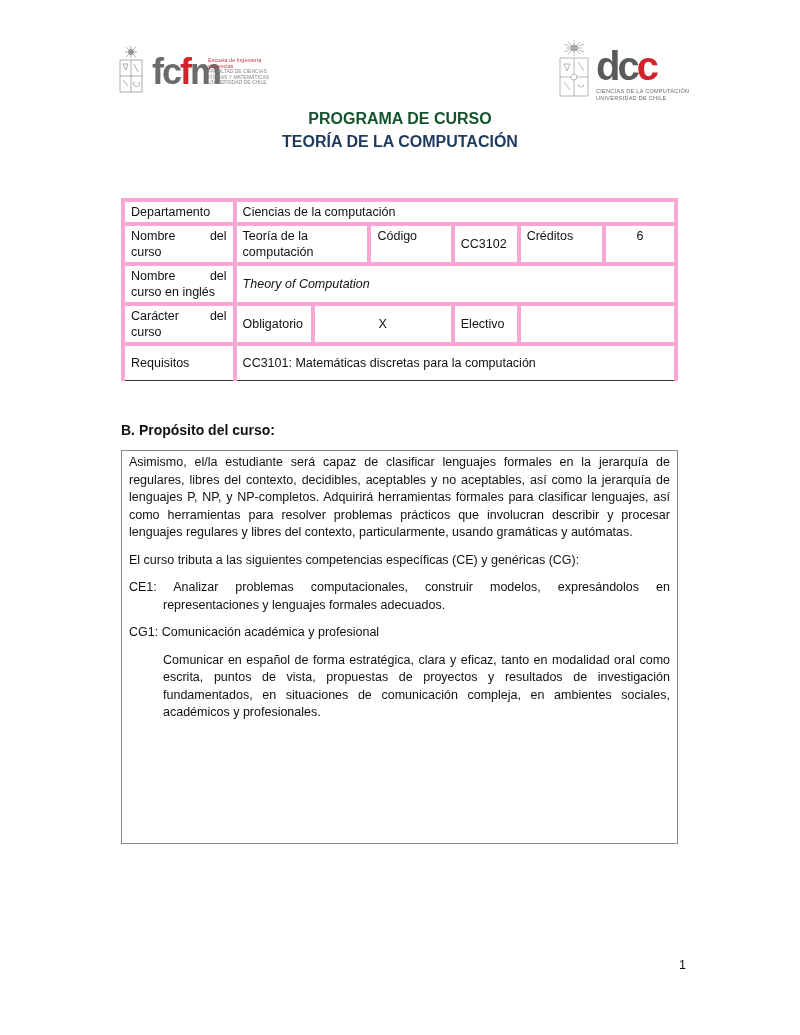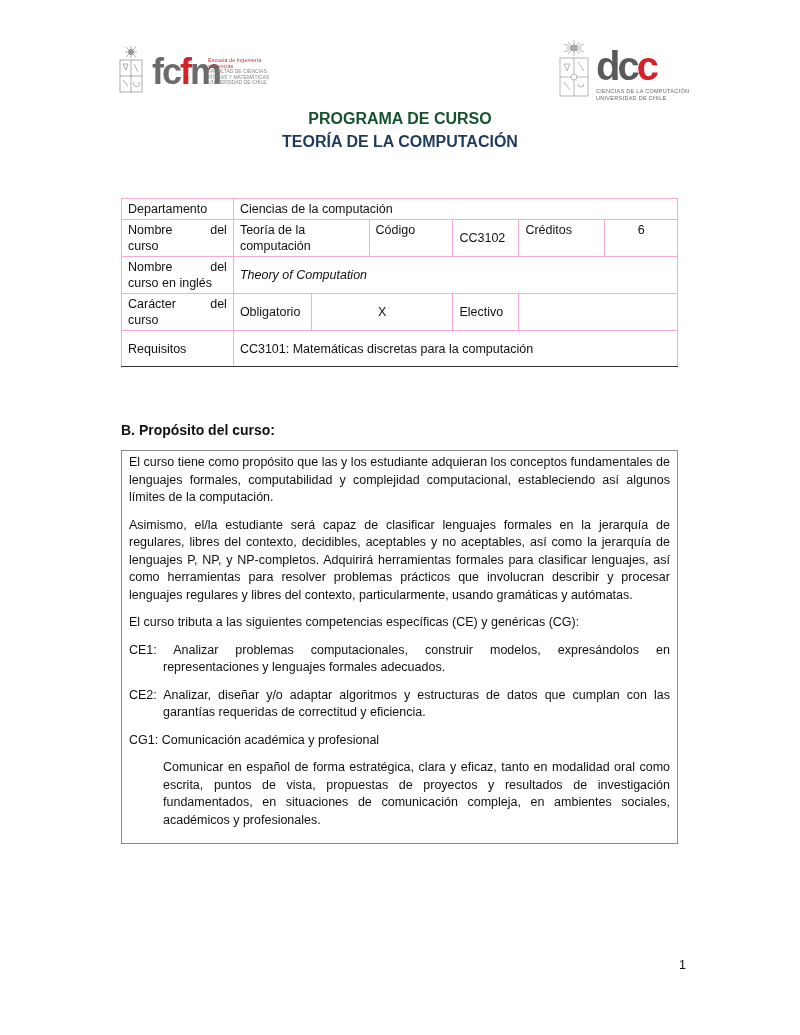--- a/index.html
+++ b/index.html
@@ -52,21 +52,21 @@
     .section-heading {
       position: absolute; left: 121px; font-size: 14px; font-weight: bold; color: #111;
     }
 
     
     .info-table {
       position: absolute; left: 121px; top: 198px; width: 557px;
       border-collapse: collapse; font-size: 12.5px; color: #111;
     }
     .info-table td {
-      border: 1px solid #f9a8d4; padding: 2px 6px; vertical-align: top; line-height: 16px;
+      border: 4px solid #f9a8d4; padding: 2px 6px; vertical-align: top; line-height: 16px;
     }
     .info-table tr.thick-top td { border-top: 1.5px solid #333; }
     .info-table tr.thick-bottom td { border-bottom: 1.5px solid #333; }
     .justify-label { display: flex; justify-content: space-between; }
     .center { text-align: center; }
     .mid { vertical-align: middle !important; }
     .italic { font-style: italic; }
 
     
     .purpose-box {
@@ -202,30 +202,26 @@
     <tr class="thick-top thick-bottom" style="height:36px;">
       <td class="mid">Requisitos</td>
       <td colspan="6" class="mid">CC3101: Matemáticas discretas para la computación</td>
     </tr>
   </tbody>
     </table>
 
   <div class="section-heading" style="top:422px;">B. Propósito del curso:</div>
 
   <div class="purpose-box">
-    <p>El curso tiene como propósito que las y los estudiante adquieran los conceptos fundamentales de lenguajes formales, computabilidad y complejidad computacional, estableciendo así algunos límites de la computación.</p>
     <p>Asimismo, el/la estudiante será capaz de clasificar lenguajes formales en la jerarquía de regulares, libres del contexto, decidibles, aceptables y no aceptables, así como la jerarquía de lenguajes P, NP, y NP-completos. Adquirirá herramientas formales para clasificar lenguajes, así como herramientas para resolver problemas prácticos que involucran describir y procesar lenguajes regulares y libres del contexto, particularmente, usando gramáticas y autómatas.</p>
     <p>El curso tributa a las siguientes competencias específicas (CE) y genéricas (CG):</p>
 
     <div class="comp">
       <div class="comp-body hang"><span>CE1:</span> <span>Analizar problemas computacionales, construir modelos, expresándolos en representaciones y lenguajes formales adecuados.</span></div>
     </div>
     <div class="comp">
-      <div class="comp-body hang"><span>CE2:</span> <span>Analizar, diseñar y/o adaptar algoritmos y estructuras de datos que cumplan con las garantías requeridas de correctitud y eficiencia.</span></div>
-    </div>
-    <div class="comp">
       <div class="comp-body"><span>CG1:</span> <span>Comunicación académica y profesional</span></div>
     </div>
     <div class="indent-block" style="text-align:justify;">Comunicar en español de forma estratégica, clara y eficaz, tanto en modalidad oral como escrita, puntos de vista, propuestas de proyectos y resultados de investigación fundamentados, en situaciones de comunicación compleja, en ambientes sociales, académicos y profesionales.</div>
   </div>
 
   <div class="page-number">1</div>
 </div>
 
 </body></html>

